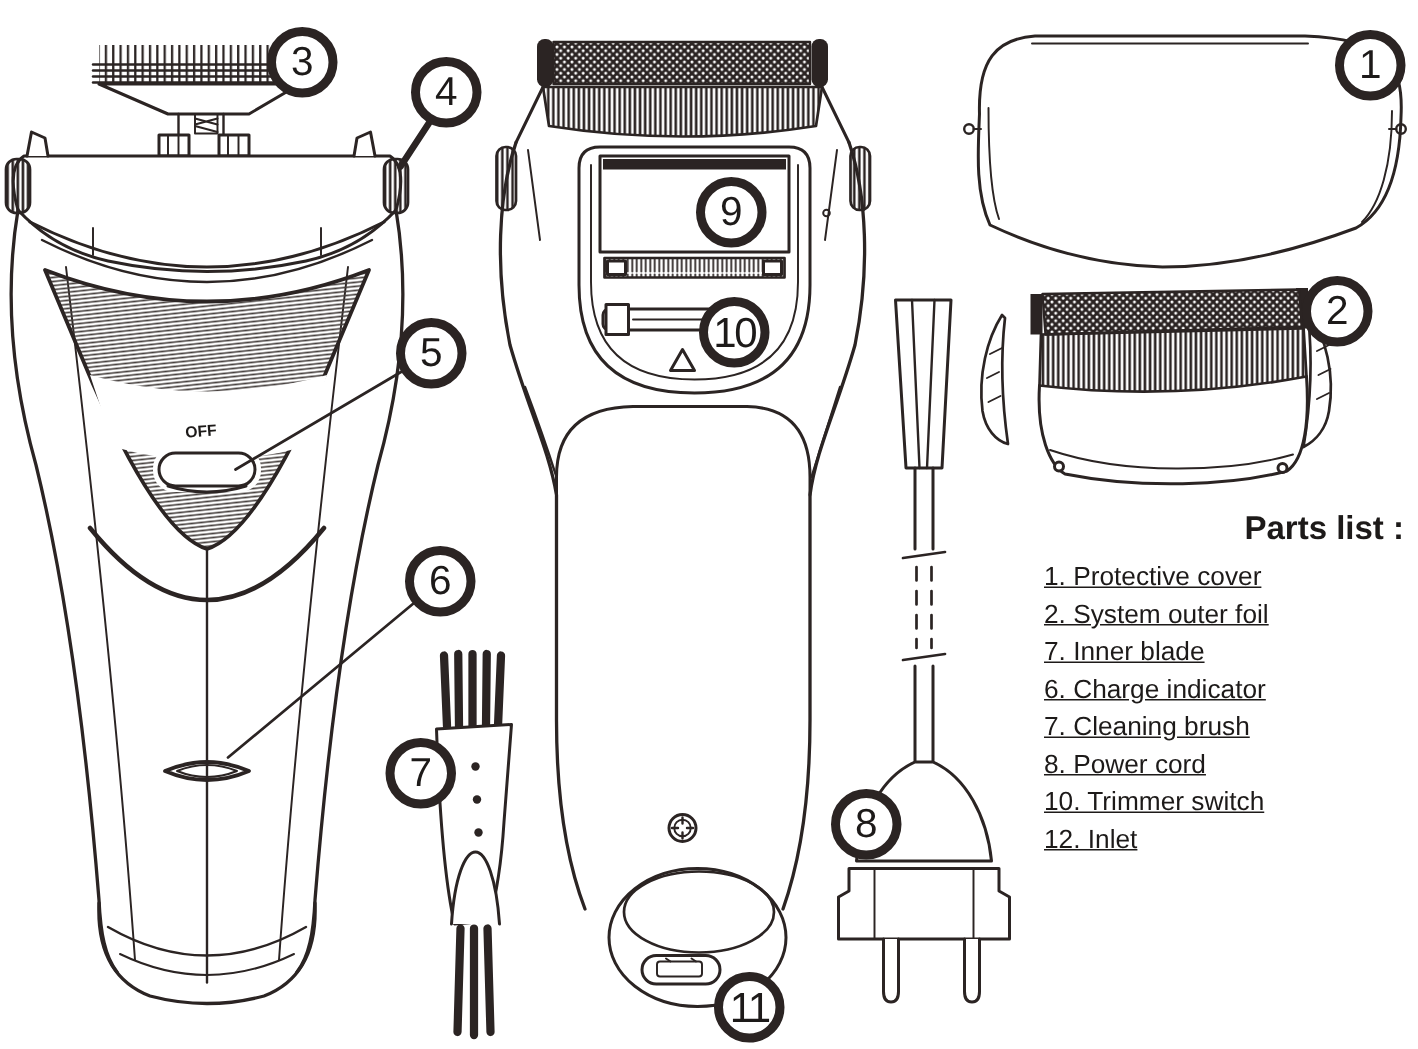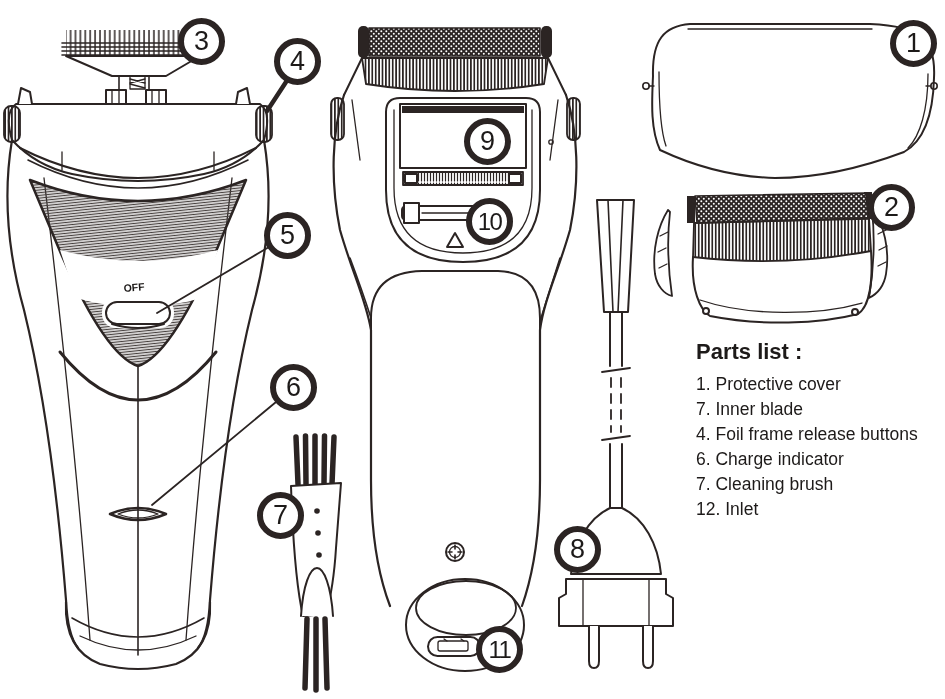--- a/index.html
+++ b/index.html
@@ -14,24 +14,24 @@
   .dk{fill:#2b2423;stroke:none;}
   .hx{fill:url(#px);stroke:#2b2423;stroke-width:2.5;}
   .hv{fill:url(#pv);stroke:#2b2423;stroke-width:1.8;}
   .hd{fill:url(#pd);stroke:#2b2423;stroke-width:1.6;}
   .ht{fill:url(#pt);stroke:#2b2423;stroke-width:1.8;}
   .off-text{font-family:"Liberation Sans",sans-serif;font-size:10.5px;font-weight:bold;
             fill:#1d1a19;stroke:none;letter-spacing:0;}
   .callout{position:absolute;width:35px;height:35px;border:6px solid #2b2423;border-radius:50%;
            background:#ffffff;display:flex;align-items:center;justify-content:center;
            font-size:27px;line-height:1;color:#1d1a19;z-index:5;}
-  .callout.two{font-size:24px;letter-spacing:-1.5px;text-align:right;}
+  .callout.two{font-size:28px;letter-spacing:-1.5px;text-align:right;}
   .parts-list{position:absolute;left:696px;top:339px;width:240px;z-index:4;}
-  .parts-title{font-size:22px;font-weight:bold;margin:0 0 7px 0;}
-  .part-item{font-size:17.5px;line-height:25px;}
+  .parts-title{font-size:22px;font-weight:bold;margin:0 0 7px 0;text-align:right;}
+  .part-item{font-size:17.5px;line-height:25px;text-decoration:underline;}
 </style>
 </head>
 <body>
 
 <div class="canvas">
 
   <svg class="art" width="945" height="699" viewBox="0 0 945 699">
     <defs>
       <pattern id="px" width="4" height="2.7" patternUnits="userSpaceOnUse" patternTransform="rotate(-6)">
         <line x1="0" y1="1.35" x2="4" y2="1.35" stroke="#46403e" stroke-width="1.15"></line>
@@ -217,25 +217,27 @@
   <div class="callout" style="left:890px;top:20px">1</div>
   <div class="callout" style="left:868px;top:184px">2</div>
   <div class="callout" style="left:178px;top:18px">3</div>
   <div class="callout" style="left:274px;top:38px">4</div>
   <div class="callout" style="left:264px;top:212px">5</div>
   <div class="callout" style="left:270px;top:364px">6</div>
   <div class="callout" style="left:257px;top:492px">7</div>
   <div class="callout" style="left:554px;top:526px">8</div>
   <div class="callout" style="left:464px;top:118px">9</div>
   <div class="callout two" style="left:466px;top:198px">10</div>
-  <div class="callout two" style="left:476px;top:626px">11</div>
+  <div class="callout two" style="left:476px;top:648px">11</div>
 
   <div class="parts-list">
     <div class="parts-title">Parts list :</div>
     <div class="part-item">1. Protective cover</div>
+    <div class="part-item">2. System outer foil</div>
     <div class="part-item">7. Inner blade</div>
-    <div class="part-item">4. Foil frame release buttons</div>
     <div class="part-item">6. Charge indicator</div>
     <div class="part-item">7. Cleaning brush</div>
+    <div class="part-item">8. Power cord</div>
+    <div class="part-item">10. Trimmer switch</div>
     <div class="part-item">12. Inlet</div>
   </div>
 
 </div>
 
 </body></html>

